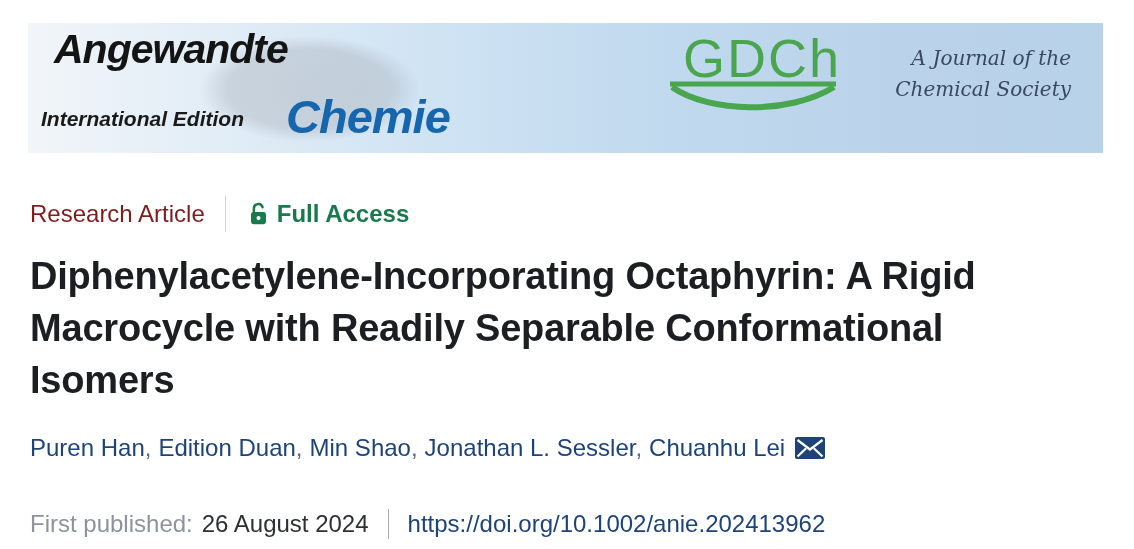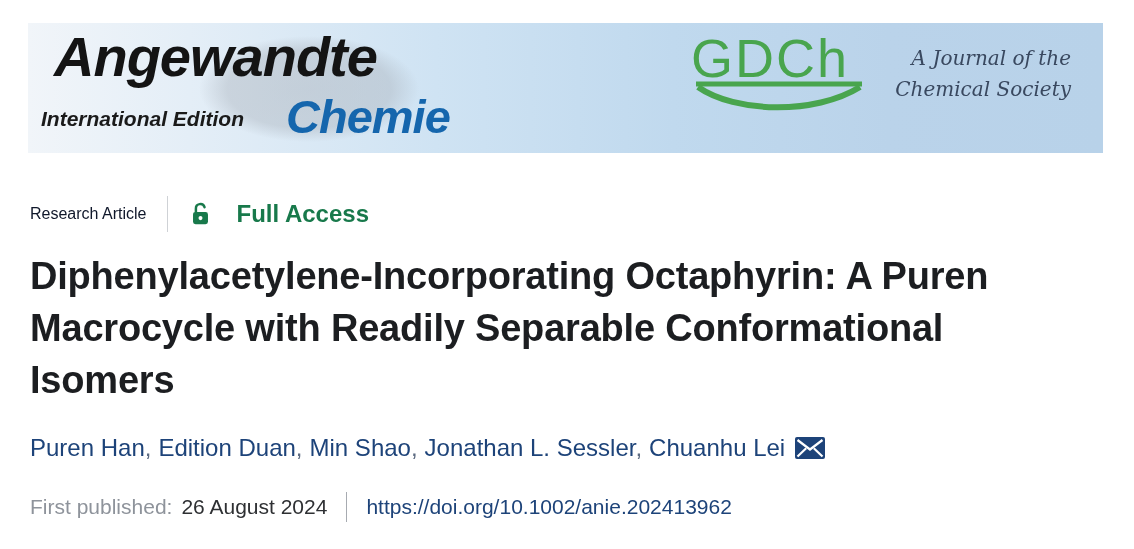--- a/index.html
+++ b/index.html
@@ -17,64 +17,64 @@
     position:absolute;left:28px;top:23px;width:1075px;height:130px;
     background:linear-gradient(to right,#f1f5f9 0%,#e4eef7 15%,#cfe3f3 38%,#c0d9ee 60%,#bad3ea 80%,#b8d2e9 100%);
     overflow:hidden;
   }
   .banner-circle{
     position:absolute;left:140px;top:-2px;width:282px;height:136px;border-radius:50%;
     background:radial-gradient(closest-side,rgba(164,171,180,0.42) 0%,rgba(164,171,180,0.38) 58%,rgba(164,171,180,0) 78%);
   }
   .angewandte{
     position:absolute;left:26px;top:6px;
-    font-style:italic;font-weight:700;font-size:56px;letter-spacing:-1px;color:#141414;line-height:1;
+    font-style:italic;font-weight:700;font-size:41px;letter-spacing:-1px;color:#141414;line-height:1;
   }
   .intl-edition{
     position:absolute;left:13px;top:85px;
     font-style:italic;font-weight:700;font-size:21px;color:#1a1a1a;line-height:1;
   }
   .chemie{
     position:absolute;left:258px;top:70px;
     font-style:italic;font-weight:700;font-size:47px;letter-spacing:-1px;color:var(--chemie-blue);line-height:1;
   }
-  .gdch{position:absolute;left:663px;top:8px;width:176px;text-align:left;}
+  .gdch{position:absolute;left:637px;top:8px;width:176px;text-align:right;}
   .gdch-text{font-size:54px;font-weight:400;letter-spacing:2px;color:var(--gdch-green);line-height:1;}
   .gdch-bowl{display:block;margin:-5px auto 0 auto;}
   .tagline{
     position:absolute;right:32px;top:20px;text-align:right;
     font-family:"DejaVu Serif","Liberation Serif",serif;font-style:italic;
     font-size:20px;line-height:31px;color:var(--tagline);
   }
   
   .meta-row{
     position:absolute;left:30px;top:196px;display:flex;align-items:center;
   }
-  .article-type{font-size:16px;color:#0f172a;}
+  .article-type{font-size:24px;color:#7f1d1d;}
   .meta-divider{width:1px;height:36px;background:#cfd2d6;margin:0 21px 0 20px;}
-  .access-badge{display:flex;align-items:center;gap:25px;}
+  .access-badge{display:flex;align-items:center;gap:7px;}
   .access-label{font-size:24px;font-weight:700;color:var(--green);}
   
   .title{
     position:absolute;left:30px;top:250px;width:1080px;
     font-size:38px;font-weight:700;line-height:52px;letter-spacing:-0.2px;color:#1c1e21;
   }
   .title-line{white-space:nowrap;}
   
   .authors{
     position:absolute;left:30px;top:434px;display:flex;align-items:center;
     font-size:24px;
   }
   .author-link{color:var(--navy);cursor:pointer;}
   .author-sep{color:#5d6b82;margin-right:7px;white-space:pre;}
   .email-icon{margin-left:10px;display:inline-block;cursor:pointer;}
   
   .pub-row{
-    position:absolute;left:30px;top:492px;display:flex;align-items:center;
-    font-size:21px;
+    position:absolute;left:30px;top:509px;display:flex;align-items:center;
+    font-size:24px;
   }
   .pub-label{color:#8e939b;margin-right:9px;}
   .pub-date{color:#2e3033;}
   .pub-divider{width:1px;height:30px;background:#a7abb1;margin:0 19px;}
   .doi-link{color:var(--navy);cursor:pointer;}
 </style>
 </head>
 <body>
 
 <div class="banner">
@@ -107,21 +107,21 @@
     <svg width="23" height="26" viewBox="0 0 24 26">
       <path d="M7.2 11 V7.4 a4.6 4.6 0 0 1 9-1.5" fill="none" stroke="#18794b" stroke-width="2.6" stroke-linecap="round"></path>
       <rect x="4.2" y="11" width="15.6" height="12.6" rx="2.6" fill="#18794b"></rect>
       <circle cx="12" cy="17.3" r="2.1" fill="#ffffff"></circle>
     </svg>
     <span class="access-label">Full Access</span>
   </span>
 </div>
 
 <h1 class="title">
-  <div class="title-line">Diphenylacetylene-Incorporating Octaphyrin: A Puren</div>
+  <div class="title-line">Diphenylacetylene-Incorporating Octaphyrin: A Rigid</div>
   <div class="title-line">Macrocycle with Readily Separable Conformational</div>
   <div class="title-line">Isomers</div>
 </h1>
 
 <div class="authors">
   <span><span class="author-link">Puren Han</span><span class="author-sep">,</span><span class="author-link">Edition Duan</span><span class="author-sep">,</span><span class="author-link">Min Shao</span><span class="author-sep">,</span><span class="author-link">Jonathan L. Sessler</span><span class="author-sep">,</span><span class="author-link">Chuanhu Lei</span></span>
   <svg class="email-icon" width="30" height="22" viewBox="0 0 30 22">
     <rect width="30" height="22" rx="2" fill="#1d4379"></rect>
     <path d="M2.5 3 L15 12.5 L27.5 3" stroke="#ffffff" stroke-width="2.2" fill="none"></path>
     <path d="M2.5 19.5 L11.2 11.3 M27.5 19.5 L18.8 11.3" stroke="#ffffff" stroke-width="2.2"></path>

